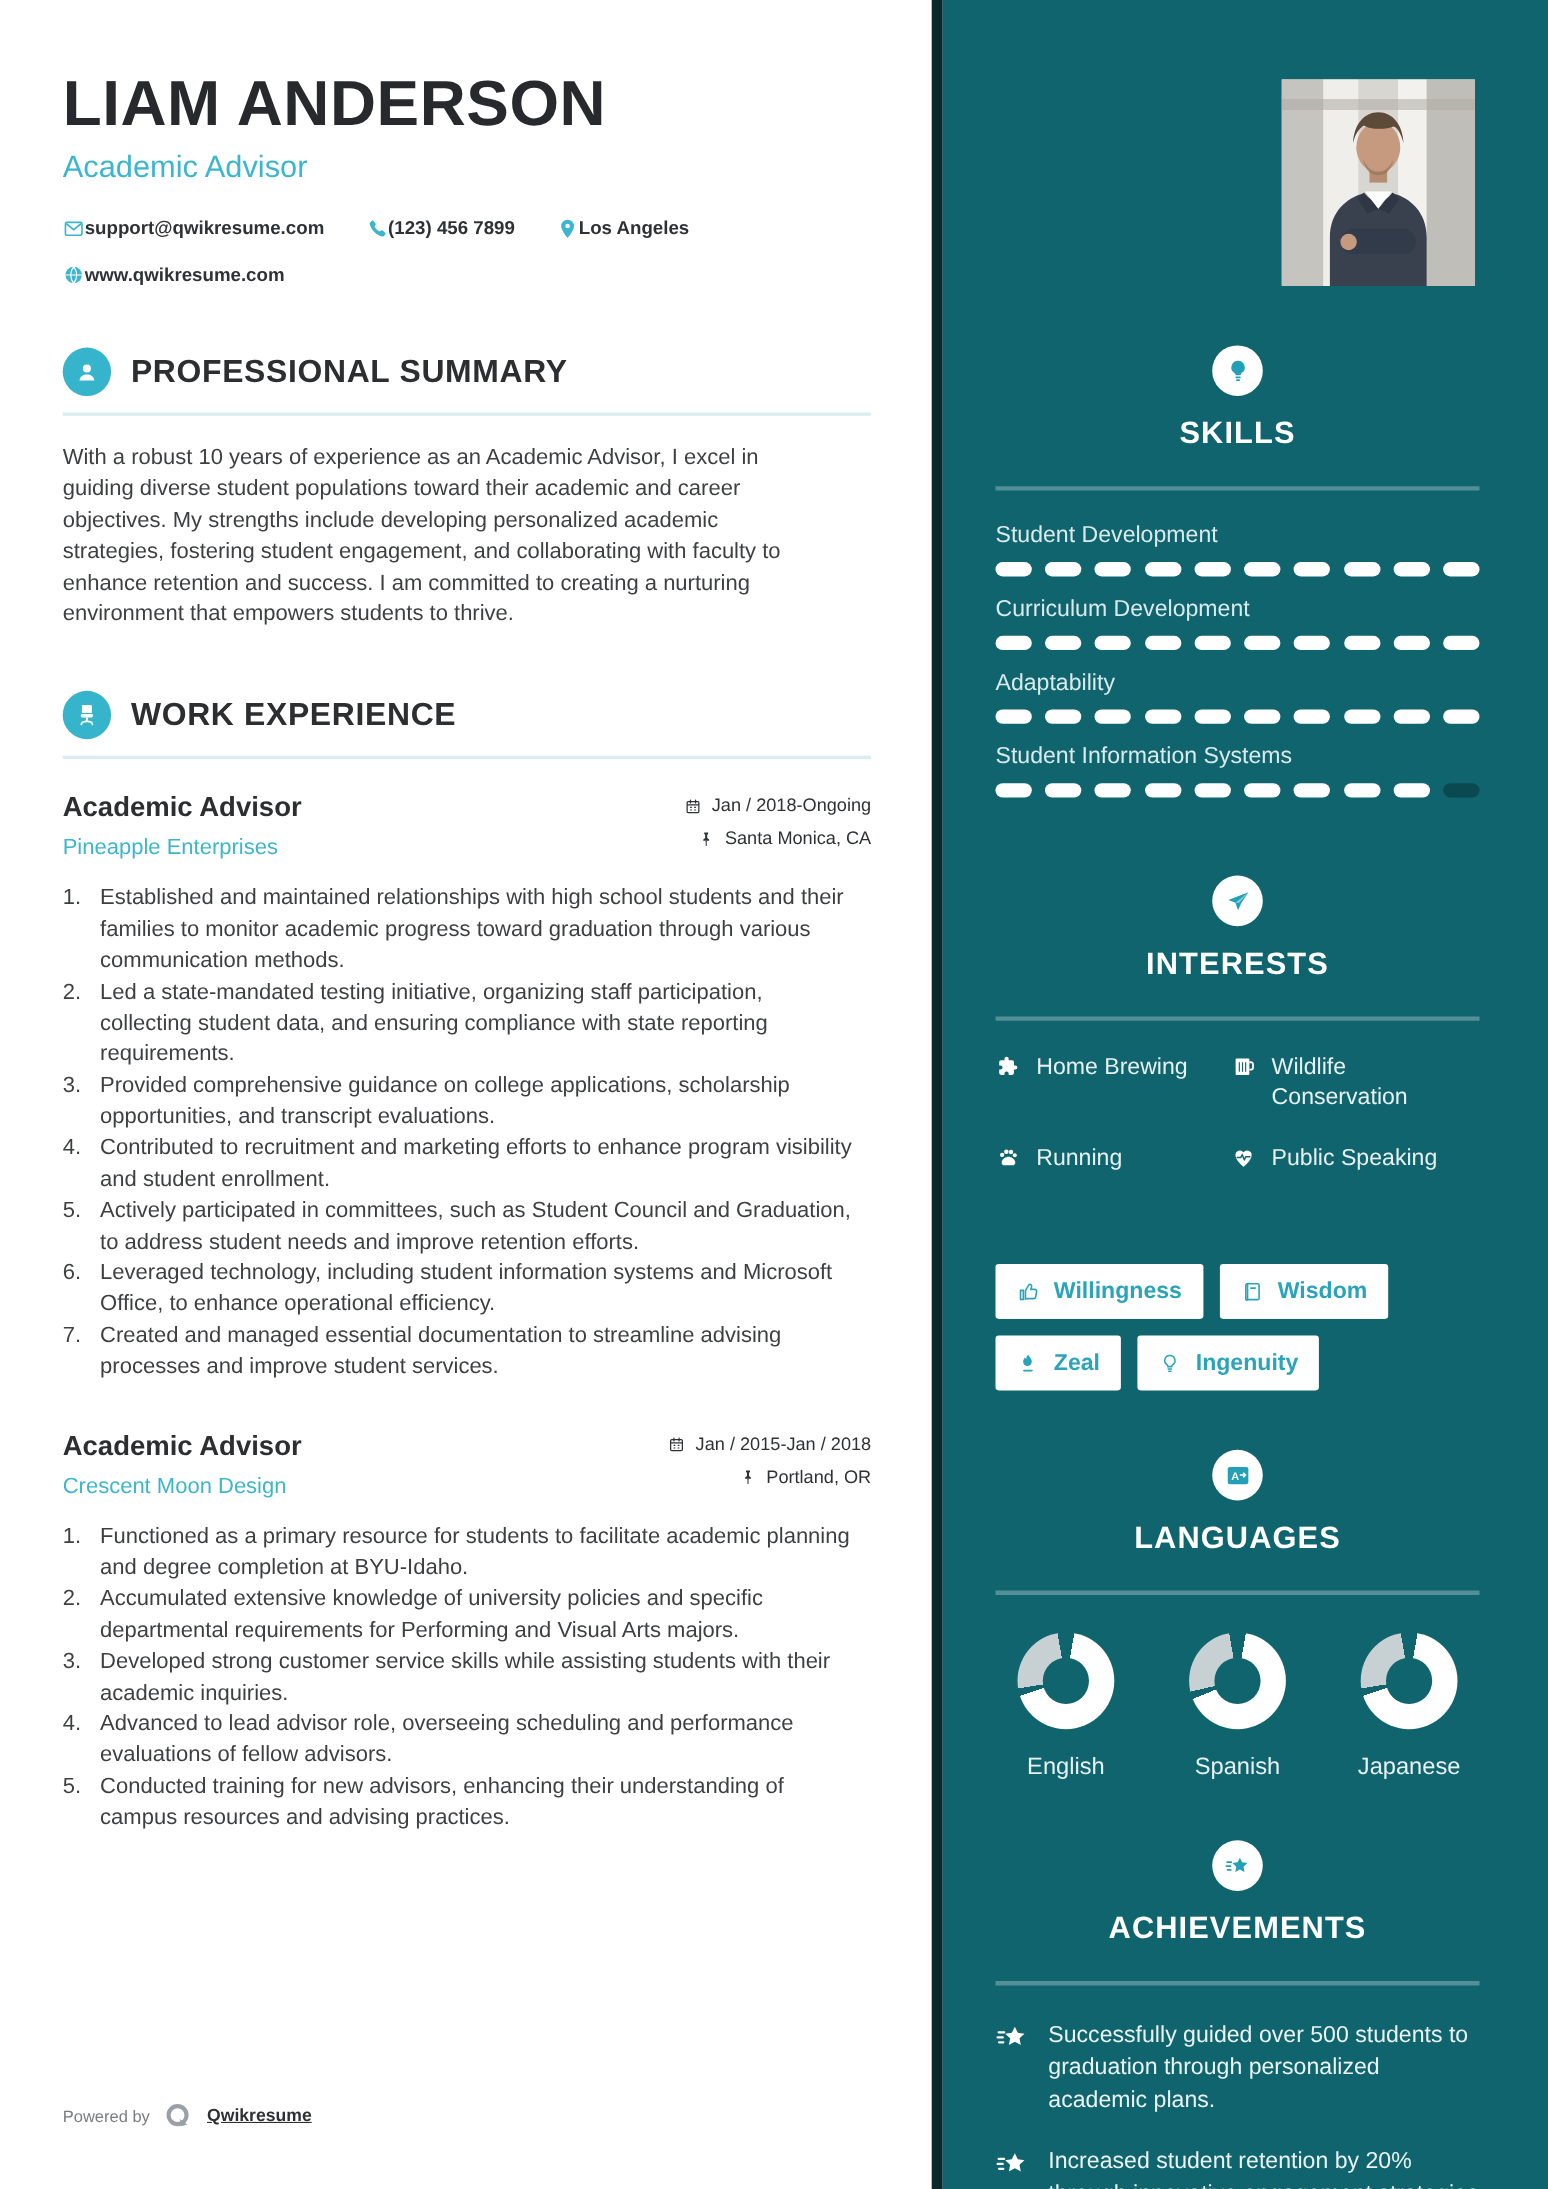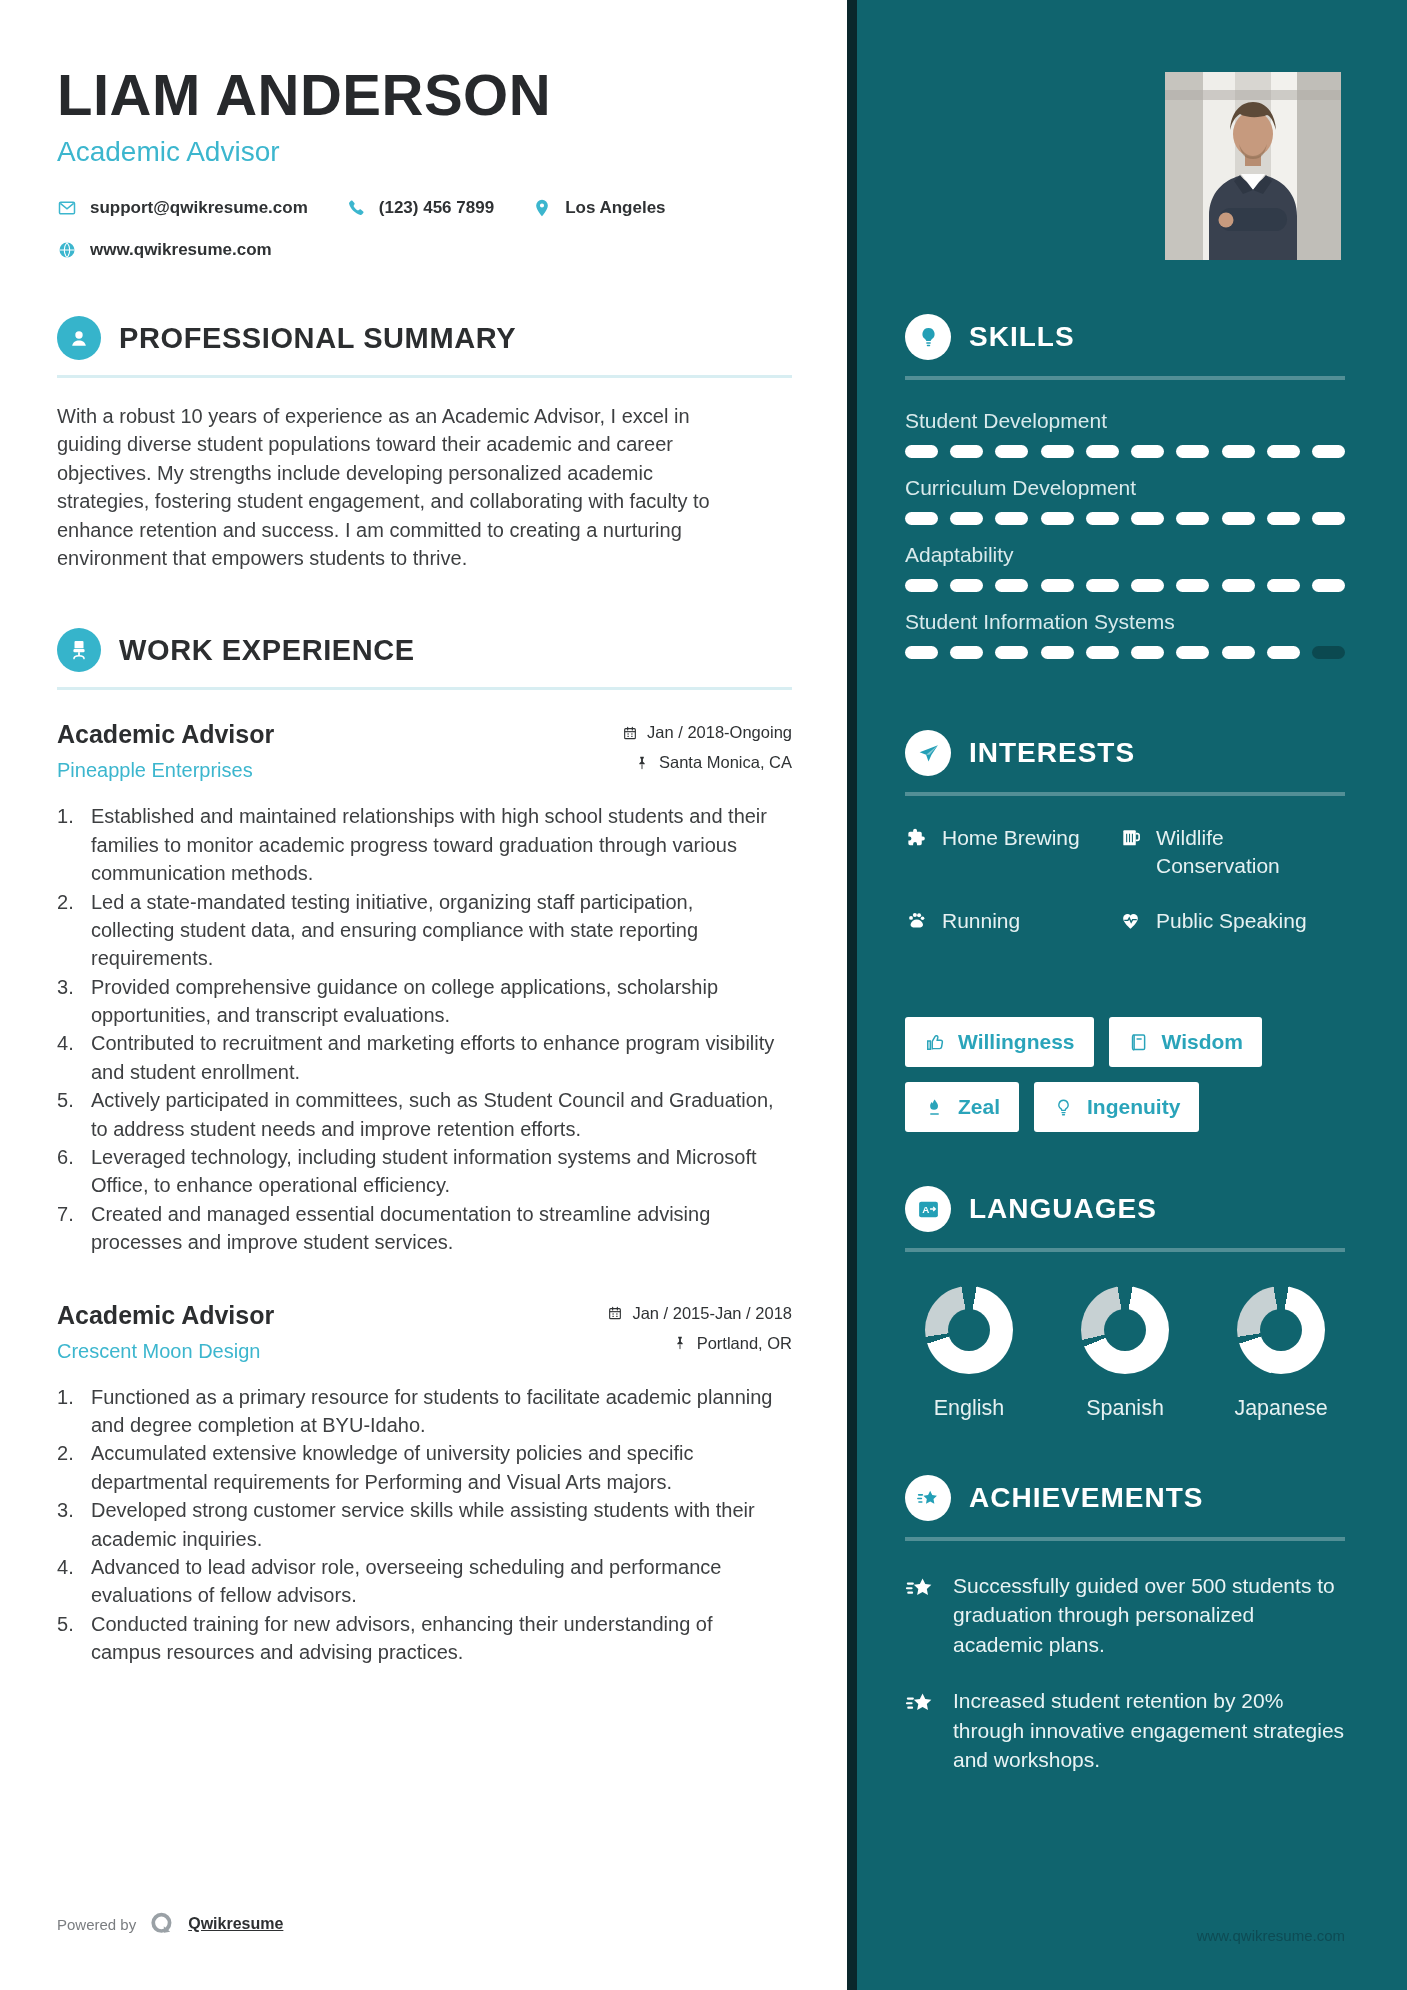--- a/index.html
+++ b/index.html
@@ -6,21 +6,21 @@
   html,body { width:1407px; }
   body { font-family:"Liberation Sans", sans-serif; background:#fff; }
   .page { width:1407px; height:1990px; display:flex; overflow:hidden; }
 
   
   .left-col { width:847px; background:#fff; padding:66px 55px 52px 57px; display:flex; flex-direction:column; }
   .person-name { font-size:58px; font-weight:700; color:#27292c; letter-spacing:.5px; line-height:1; }
   .person-title { font-size:28px; color:#3cb6ce; font-weight:500; margin-top:12px; }
   .contact { margin-top:30px; display:flex; flex-direction:column; gap:22px; }
   .contact-row { display:flex; align-items:center; gap:38px; }
-  .contact-item { display:flex; align-items:center; gap:13px; font-size:17px; font-weight:700; color:#2f3234; }
+  .contact-item { display:flex; align-items:center; font-size:17px; font-weight:700; color:#2f3234; }
   .contact-item .icn { color:#3cb6ce; }
 
   .section { margin-top:56px; }
   .sec-head { display:flex; align-items:center; gap:18px; padding-bottom:15px; border-bottom:3px solid #d8eef2; }
   .sec-head .circ { width:44px; height:44px; border-radius:50%; background:#36b4cb; color:#fff; display:flex; align-items:center; justify-content:center; flex:0 0 44px; }
   .sec-head .circ .icn { width:24px; height:24px; }
   .sec-head h2 { font-size:29px; font-weight:700; color:#2c2e30; letter-spacing:.6px; }
 
   .summary-text { margin-top:24px; font-size:20px; line-height:1.42; color:#3d3f41; padding-right:52px; }
 
@@ -43,21 +43,21 @@
 
   
   .edge { width:10px; background:#0a272c; }
 
   
   .right-col { flex:1; background:#10646e; padding:0 62px 46px 48px; display:flex; flex-direction:column; }
   .photo { width:176px; height:188px; margin:72px 4px 0 auto; }
   .photo svg { display:block; }
 
   .s-section { margin-top:54px; }
-  .s-head { display:flex; align-items:center; gap:18px; padding-bottom:16px; border-bottom:4px solid rgba(255,255,255,.28); }
+  .s-head { display:flex; align-items:center; gap:18px; padding-bottom:32px; border-bottom:4px solid rgba(255,255,255,.28);flex-direction:column; }
   .s-head .circ { width:46px; height:46px; border-radius:50%; background:#fff; color:#239fb6; display:flex; align-items:center; justify-content:center; flex:0 0 46px; }
   .s-head .circ .icn { width:25px; height:25px; }
   .s-head h2 { font-size:28px; font-weight:700; color:#fff; letter-spacing:1px; }
 
   .skills-list { margin-top:28px; }
   .skill { margin-bottom:17px; }
   .skill-name { font-size:21px; color:#d9eaec; line-height:26px; margin-bottom:11px; }
   .dashes { display:flex; justify-content:space-between; width:100%; }
   .dash { width:33px; height:13px; border-radius:7px; display:block; }
   .dash.on { background:#fff; }

